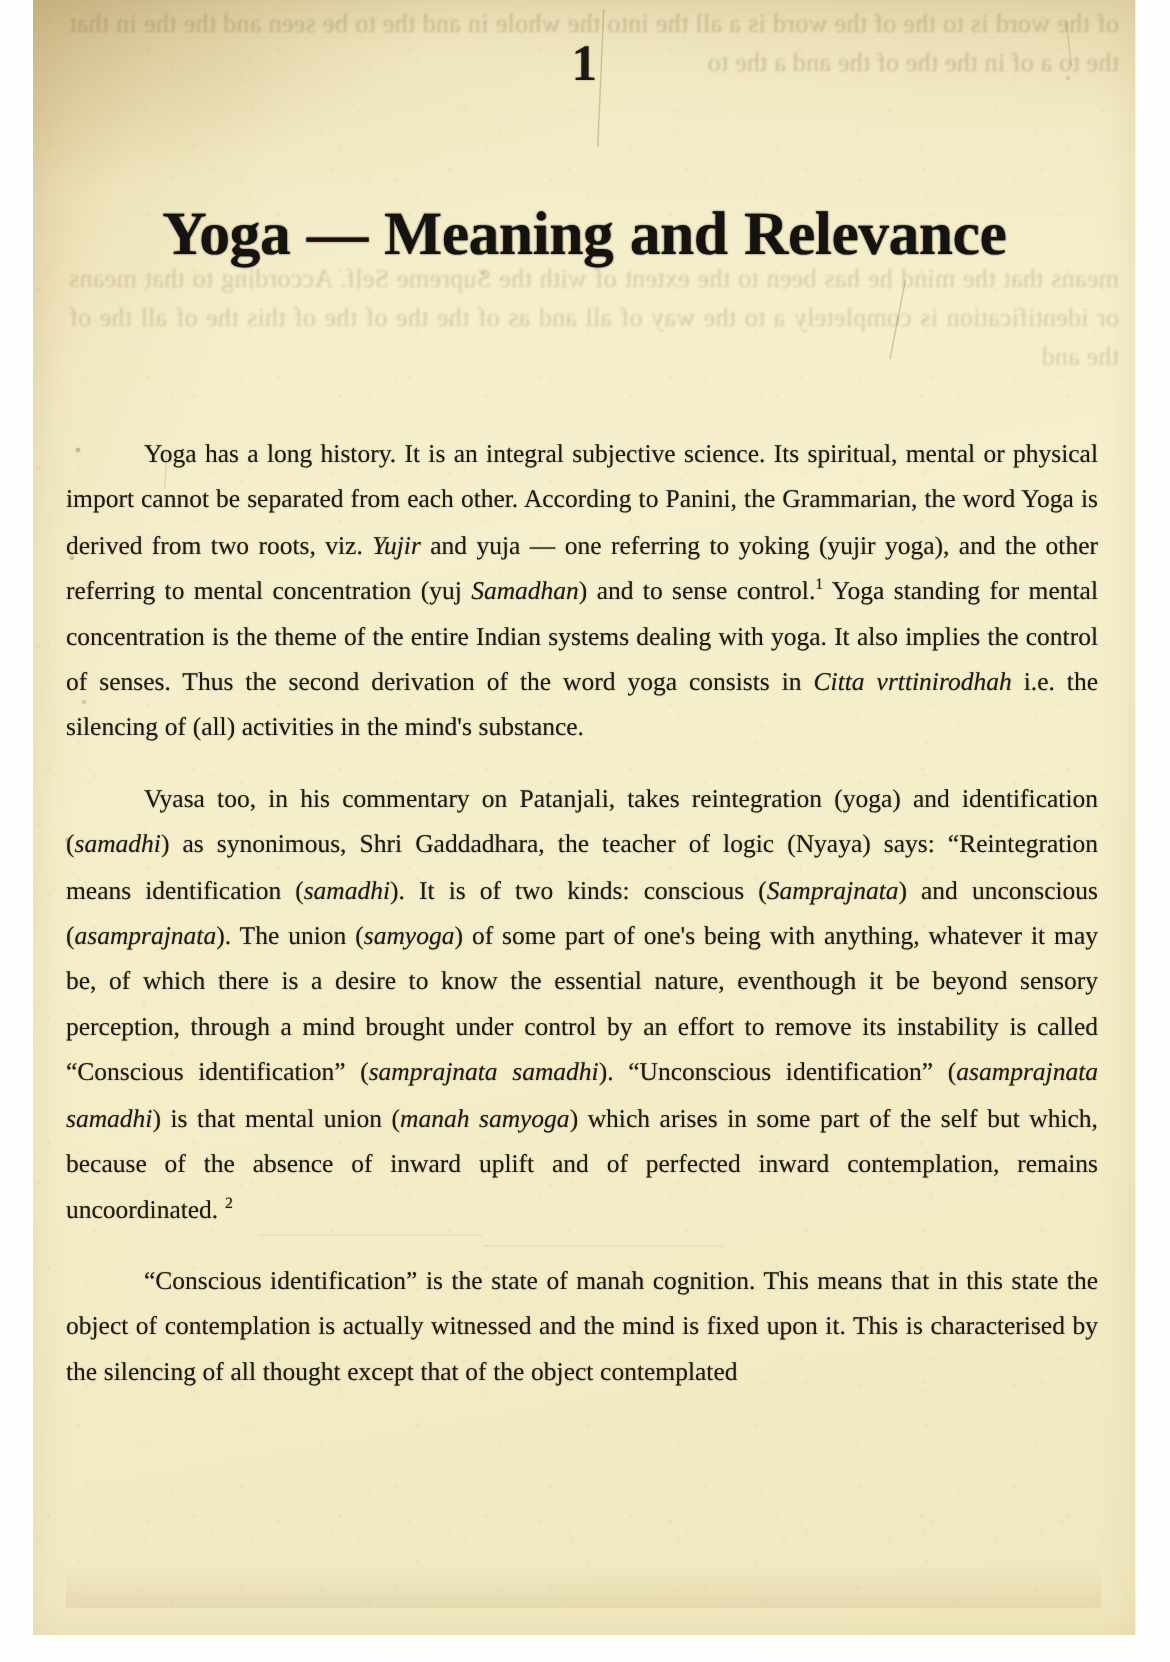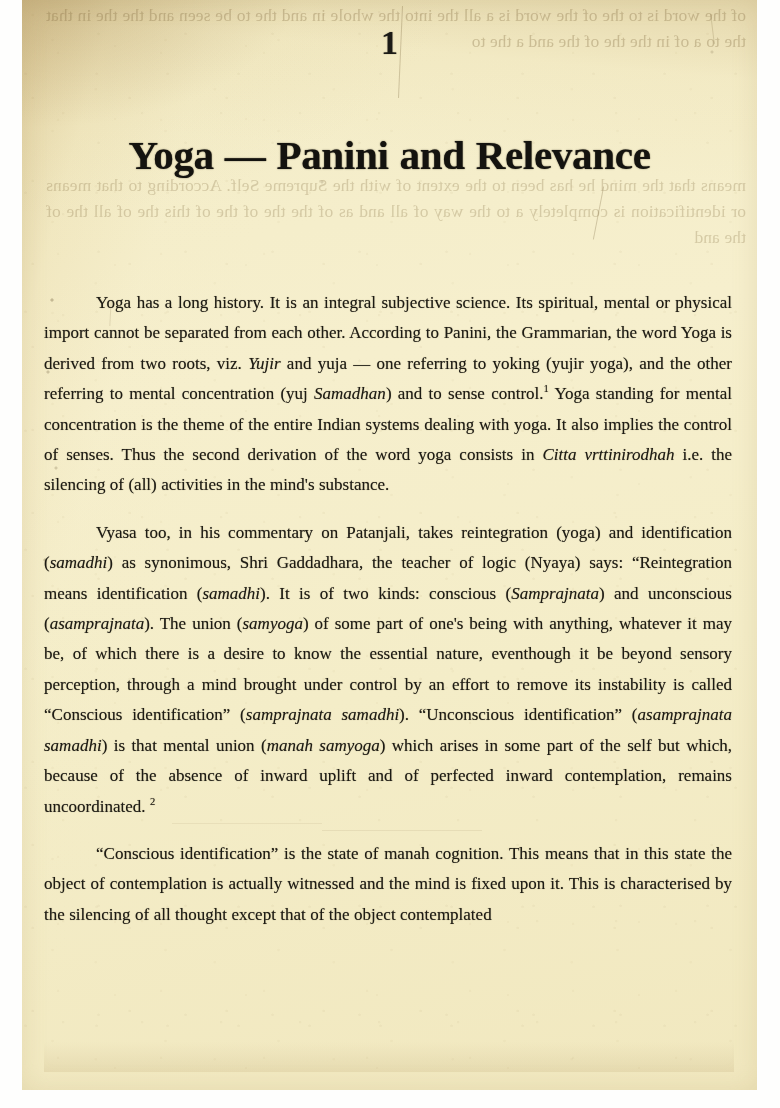--- a/index.html
+++ b/index.html
@@ -235,21 +235,21 @@
     <div class="scratch" id="scratch-5"></div>
     <div class="scratch" id="scratch-6"></div>
 
     <div id="bottom-fade"></div>
   </div>
 
   <div id="content">
 
     <div id="chapter-number">1</div>
 
-    <h1 id="chapter-title">Yoga — Panini and Relevance</h1>
+    <h1 id="chapter-title">Yoga — Meaning and Relevance</h1>
 
     <div id="body-text">
       <p class="para" id="para-1"><span>Yoga has a long history. It is an integral subjective science. Its spiritual, mental or physical import cannot be separated from each other. According to Panini, the Grammarian, the word Yoga is derived from two roots, viz. </span><em>Yujir</em><span> and yuja — one referring to yoking (yujir yoga), and the other referring to mental concentration (yuj </span><em>Samadhan</em><span>) and to sense control.</span><sup>1</sup><span> Yoga standing for mental concentration is the theme of the entire Indian systems dealing with yoga. It also implies the control  of senses.  Thus the second derivation of the word yoga consists in </span><em>Citta vrttinirodhah</em><span> i.e. the silencing of (all) activities in the mind's substance.</span></p>
       <p class="para" id="para-2"><span>Vyasa too, in his commentary on Patanjali, takes reintegration (yoga) and identification (</span><em>samadhi</em><span>) as synonimous, Shri Gaddadhara, the teacher of logic (Nyaya) says: “Reintegration means identification (</span><em>samadhi</em><span>). It is of two kinds: conscious (</span><em>Samprajnata</em><span>) and unconscious (</span><em>asamprajnata</em><span>). The union (</span><em>samyoga</em><span>) of some part of one's being with anything, whatever it may be, of which there is a desire to know the essential nature, eventhough it be beyond sensory perception, through a mind brought under control by an effort to remove its instability is called “Conscious identification” (</span><em>samprajnata samadhi</em><span>).  “Unconscious identification” (</span><em>asamprajnata samadhi</em><span>) is that mental union (</span><em>manah samyoga</em><span>) which arises in some part of the self but which, because of the absence of inward uplift and of perfected inward contemplation, remains uncoordinated. </span><sup>2</sup></p>
       <p class="para" id="para-3"><span>“Conscious identification” is the state of manah cognition. This means that in this state the object of contemplation is actually witnessed and the mind is fixed upon it. This is characterised by the silencing of all thought except that of the object contemplated</span></p>
     </div>
 
   </div>
 
   <div class="bed" id="bed-left"></div>

